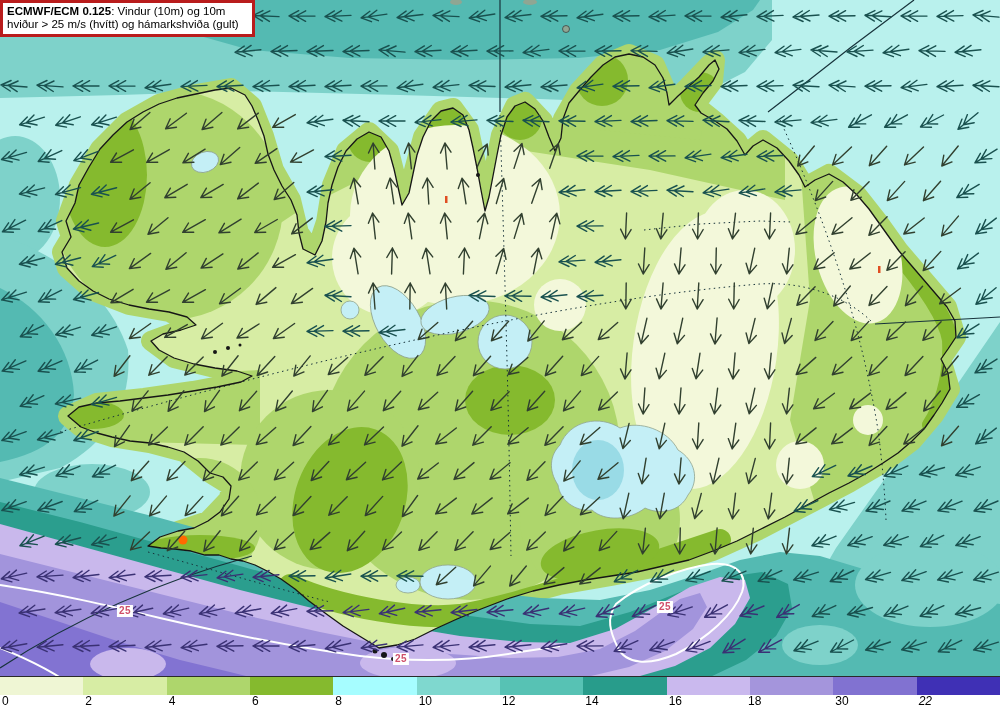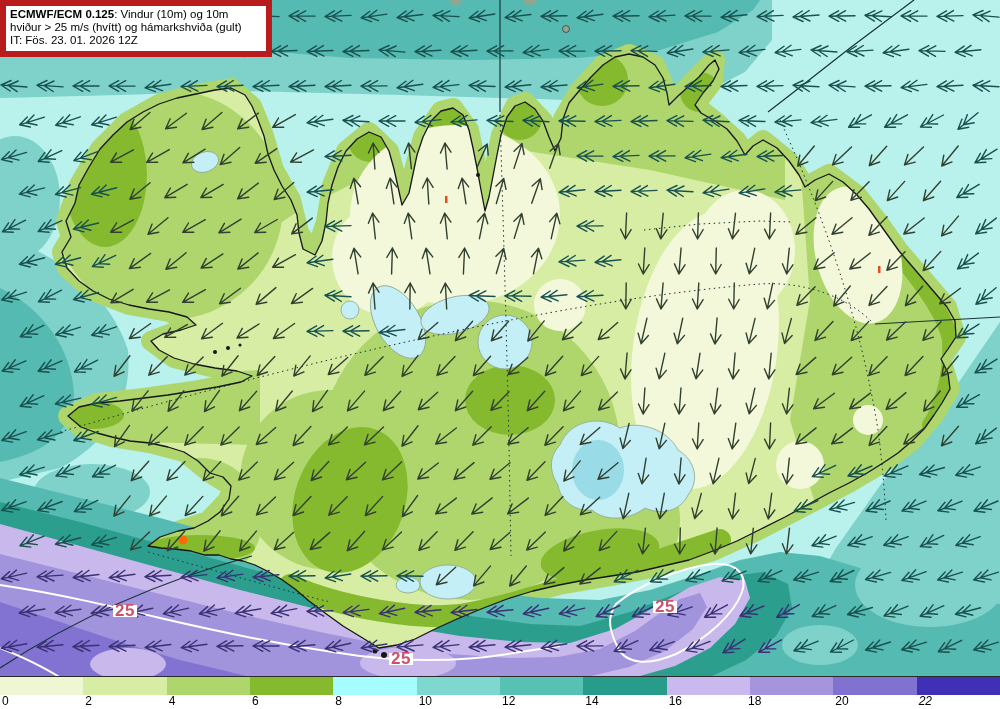--- a/index.html
+++ b/index.html
@@ -1,26 +1,26 @@
 <!DOCTYPE html>
 <html><head>
 <meta charset="utf-8">
 <style>
   html,body{margin:0;padding:0;background:#ffffff;}
   #stage{position:relative;width:1000px;height:709px;overflow:hidden;
          font-family:"Liberation Sans",sans-serif;background:#b9f1ed;}
   #map-svg{position:absolute;left:0;top:0;}
   
   #title-box{position:absolute;left:0;top:0;width:236px;background:#ffffff;
-    border:6px solid #b91c1c;padding:2px 20px 3px 4px;font-size:11.5px;line-height:13.2px;
+    border:3px solid #b91c1c;padding:2px 9px 3px 4px;font-size:11.5px;line-height:13.2px;
     color:#000;z-index:30;}
   #title-box .b{font-weight:bold;}
   
   .contour-label{position:absolute;transform:translate(-50%,-50%);background:#ffffff;
-    color:#d0506a;font-size:17px;font-weight:bold;line-height:12px;padding:0 2px;
+    color:#d0506a;font-size:10px;font-weight:bold;line-height:12px;padding:0 2px;
     z-index:20;letter-spacing:0.5px;}
   
   #legend{position:absolute;left:0;bottom:0;width:1000px;height:33px;z-index:25;}
   #legend-swatches{position:absolute;left:0;top:0;width:1000px;height:19px;display:flex;
     border-top:1px solid #2a2a2a;box-sizing:border-box;}
   .legend-swatch{flex:1 1 0;height:100%;}
   #legend-labels{position:absolute;left:0;top:19px;width:1000px;height:14px;background:#ffffff;}
   .legend-tick{position:absolute;top:0;font-size:12px;line-height:13px;color:#000;}
 </style>
 </head>
@@ -662,21 +662,20 @@
         <path d="M890.4,642.0L865.6,650.0M873.2,642.0L865.6,650.0M876.5,652.1L865.6,650.0M879.8,639.9L872.3,647.9M883.1,649.9L872.3,647.9" fill="none" stroke="#19514f" stroke-width="1.4" stroke-linecap="round"></path>
         <path d="M926.4,642.2L901.6,649.8M909.3,641.9L901.6,649.8M912.3,652.0L901.6,649.8M916.0,639.9L908.3,647.7M919.0,650.0L908.3,647.7" fill="none" stroke="#19514f" stroke-width="1.4" stroke-linecap="round"></path>
         <path d="M961.7,640.3L938.3,651.7M944.7,642.7L938.3,651.7M949.3,652.2L938.3,651.7M951.0,639.7L944.6,648.6M955.6,649.2L944.6,648.6" fill="none" stroke="#19514f" stroke-width="1.4" stroke-linecap="round"></path>
         <path d="M998.4,642.1L973.6,649.9M981.2,642.0L973.6,649.9M984.4,652.0L973.6,649.9M987.9,639.9L980.3,647.8M991.1,649.9L980.3,647.8" fill="none" stroke="#19514f" stroke-width="1.4" stroke-linecap="round"></path>
       </g>
 </svg>
 
 <div id="title-box">
   <div><span class="b">ECMWF/ECM 0.125</span><span>: Vindur (10m) og 10m</span></div>
   <div>hviður &gt; 25 m/s (hvítt) og hámarkshviða (gult)</div>
-  <div>IT: Fös. 23. 01. 2026 12Z</div>
 </div>
 
 <div id="contour-labels">
       <span class="contour-label" style="left: 125px; top: 611px;">25</span>
       <span class="contour-label" style="left: 665px; top: 607px;">25</span>
       <span class="contour-label" style="left: 401px; top: 659px;">25</span>
     </div>
 
 <div id="legend">
   <div id="legend-swatches">
@@ -697,18 +696,18 @@
         <span class="legend-tick" style="left: 2px;">0</span>
         <span class="legend-tick" style="left: 85.3333px;">2</span>
         <span class="legend-tick" style="left: 168.667px;">4</span>
         <span class="legend-tick" style="left: 252px;">6</span>
         <span class="legend-tick" style="left: 335.333px;">8</span>
         <span class="legend-tick" style="left: 418.667px; text-align: center;">10</span>
         <span class="legend-tick" style="left: 502px;">12</span>
         <span class="legend-tick" style="left: 585.333px;">14</span>
         <span class="legend-tick" style="left: 668.667px;">16</span>
         <span class="legend-tick" style="left: 748px;">18</span>
-        <span class="legend-tick" style="left: 835.333px;">20</span>
+        <span class="legend-tick" style="left: 835.333px;">30</span>
         <span class="legend-tick" style="left: 918.667px; font-style: italic;">22</span>
       </div>
 </div>
 
 </div>
 
 </body></html>

